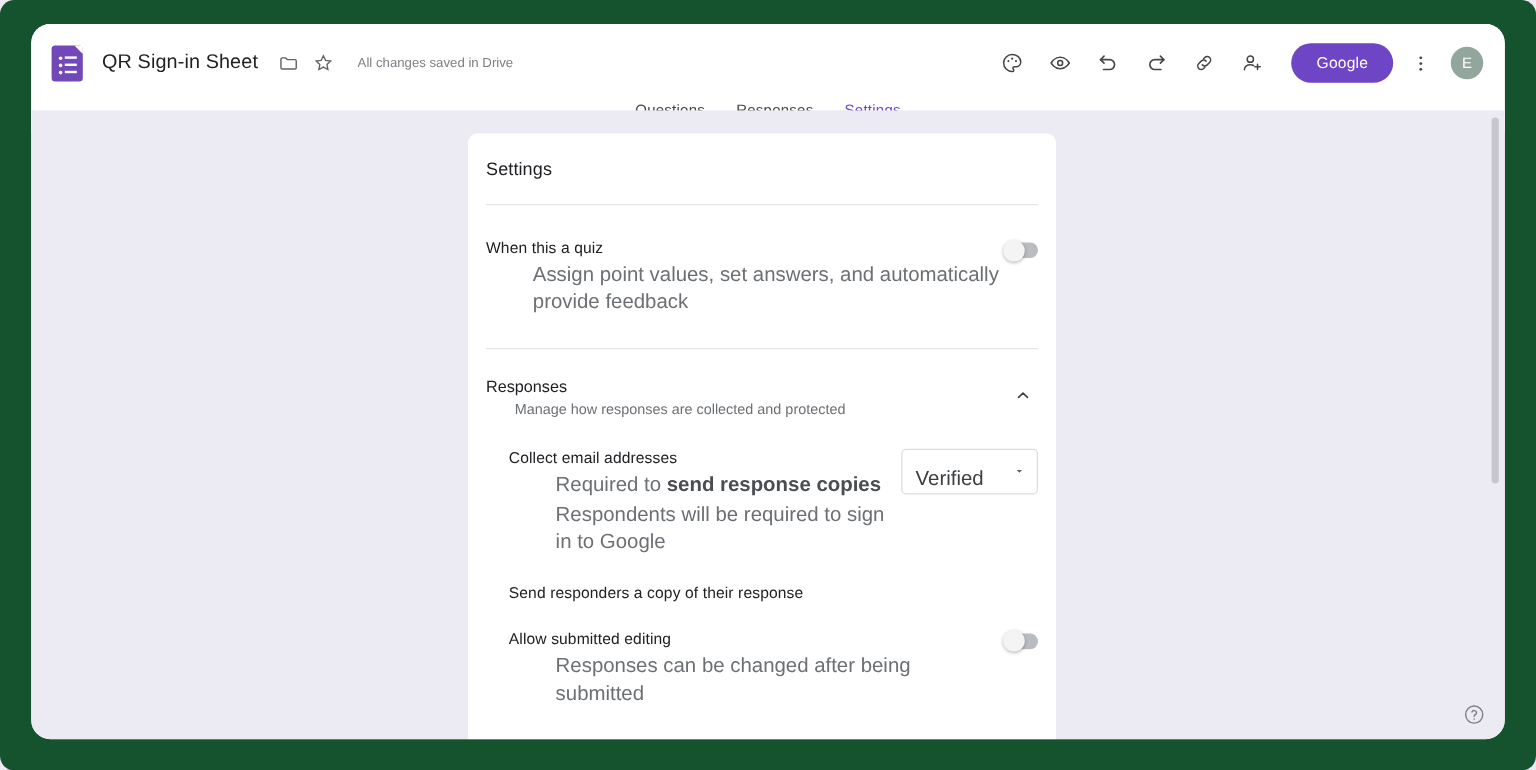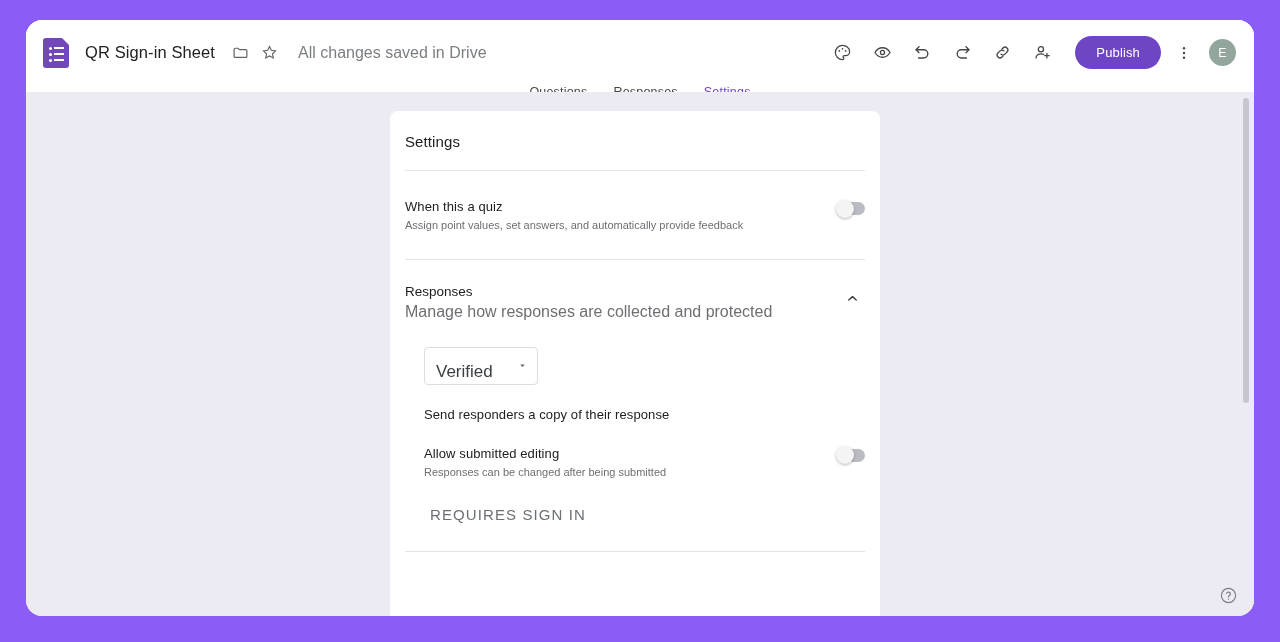--- a/index.html
+++ b/index.html
@@ -5,21 +5,22 @@
   * { box-sizing: border-box; margin: 0; padding: 0; }
   html, body {
     width: 1280px; height: 642px;
     background: #eceaf3;
     font-family: "Liberation Sans", sans-serif;
     overflow: hidden;
   }
   .page {
     position: relative;
     width: 1280px; height: 642px;
-    background: #8b5cf6;
+    background: #14532d;
+    border-radius: 12px;
   }
 
   
   .window {
     position: absolute;
     left: 26px; top: 20px;
     width: 1228px; height: 596px;
     background: #ffffff;
     border-radius: 16px;
     overflow: hidden;
@@ -73,21 +74,21 @@
     width: 26px; height: 26px;
     display: flex; align-items: center; justify-content: center;
     color: #5f6368;
     flex: 0 0 auto;
   }
   .hdr-icon-btn svg { display: block; }
   .folder-btn { margin-left: 12px; }
   .star-btn { margin-left: 3px; }
   .save-status {
     margin-left: 16px;
-    font-size: 16px;
+    font-size: 11px;
     color: #7b7e83;
     white-space: nowrap;
   }
   .hdr-spacer { flex: 1 1 auto; }
   .tool-icon {
     width: 34px; height: 34px;
     display: flex; align-items: center; justify-content: center;
     color: #444746;
     border-radius: 50%;
     margin-left: 6px;
@@ -183,30 +184,31 @@
     align-items: flex-start;
     padding: 0 15px;
   }
   .row-texts { flex: 1 1 auto; min-width: 0; }
   .row-title {
     font-size: 13px;
     color: #202124;
     letter-spacing: 0.1px;
   }
   .row-sub {
-    font-size: 11px;
+    font-size: 17px;
     color: #6c6f73;
     margin-top: 4px;
     line-height: 1.35;
+    margin-left: 39px;
   }
   .row-sub b { color: #4a4d51; font-weight: bold; }
 
   .sec-head { padding: 24px 15px 0 15px; display: flex; align-items: flex-start; }
   .sec-title { font-size: 13.5px; color: #202124; }
-  .sec-sub { font-size: 16px; color: #6c6f73; margin-top: 4px; }
+  .sec-sub { font-size: 12px; color: #6c6f73; margin-top: 4px; margin-left: 24px; }
 
   .chev-btn {
     width: 26px; height: 26px;
     display: flex; align-items: center; justify-content: center;
     color: #3c4043;
     margin-top: 2px;
     flex: 0 0 auto;
   }
 
   
@@ -360,21 +362,21 @@
       </div>
 
       <div class="tool-icon">
         <svg width="19" height="19" viewBox="0 0 24 24" fill="none" stroke="currentColor" stroke-width="1.6" stroke-linecap="round">
           <circle cx="10" cy="8" r="3.3"></circle>
           <path d="M3.8 19c0-3.2 2.8-5.2 6.2-5.2 1.3 0 2.5.3 3.5.8"></path>
           <path d="M17.6 13.2v5.6M14.8 16h5.6"></path>
         </svg>
       </div>
 
-      <button class="publish-btn">Publish</button>
+      <button class="publish-btn">Google</button>
 
       <div class="tool-icon more-btn">
         <svg width="18" height="18" viewBox="0 0 24 24" fill="currentColor">
           <circle cx="12" cy="5.6" r="1.6"></circle>
             <circle cx="12" cy="12" r="1.6"></circle>
             <circle cx="12" cy="18.4" r="1.6"></circle>
         </svg>
       </div>
 
       <div class="avatar">E</div>
@@ -411,20 +413,27 @@
             <div class="sec-sub">Manage how responses are collected and protected</div>
           </div>
           <div class="chev-btn">
             <svg width="15" height="15" viewBox="0 0 24 24" fill="none" stroke="currentColor" stroke-width="2.2" stroke-linecap="round" stroke-linejoin="round">
               <path d="M6 14.5l6-5.5 6 5.5"></path>
             </svg>
           </div>
         </div>
 
         <div class="row sub-row" style="margin-top:26px">
+          <div class="row-texts">
+            <div class="row-title">Collect email addresses</div>
+            <div class="row-sub">
+              <span>Required to </span><b>send response copies</b>
+            </div>
+            <div class="row-sub" style="margin-top:2px">Respondents will be required to sign in to Google</div>
+          </div>
           <div class="dropdown">
             <span class="val">Verified</span>
             <span class="caret">
               <svg width="11" height="11" viewBox="0 0 24 24" fill="currentColor">
                   <path d="M7 10l5 5 5-5z"></path>
                 </svg>
             </span>
           </div>
         </div>
 

